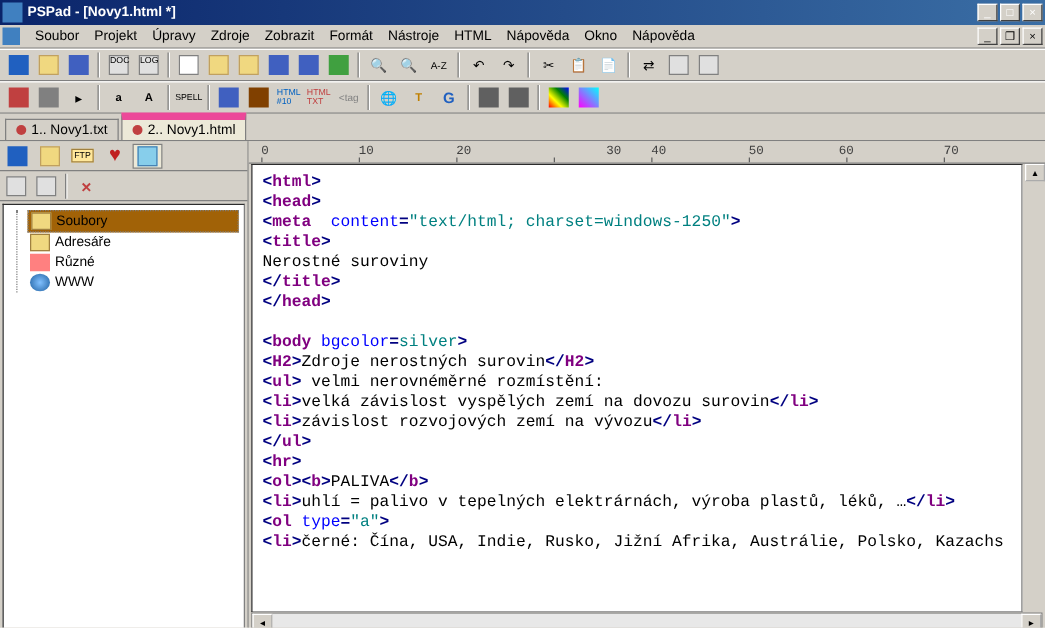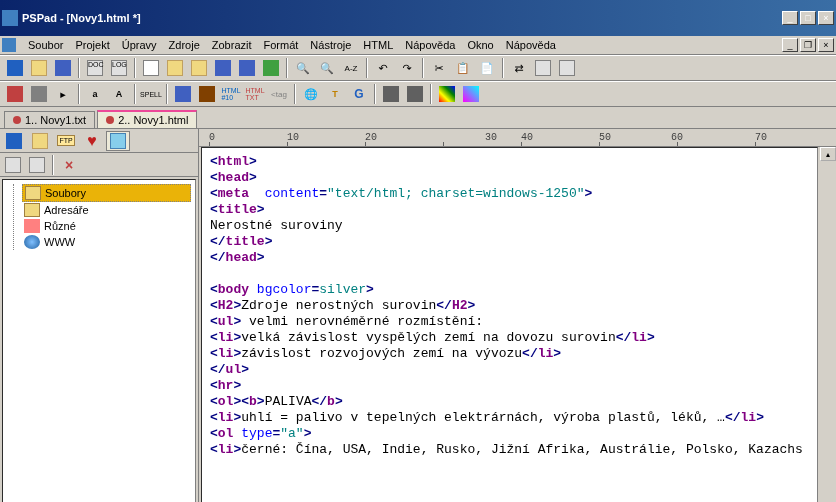--- a/index.html
+++ b/index.html
@@ -1,41 +1,41 @@
 <!DOCTYPE html>
 <html><head>
 <meta charset="utf-8">
 <style>
 * { margin: 0; padding: 0; box-sizing: border-box; }
 body { font-family: Tahoma, sans-serif; font-size: 11px; background: #d4d0c8; width: 836px; height: 502px; overflow: hidden; }
-.titlebar { background: linear-gradient(to right, #0a246a, #3a6ea5); color: white; height: 36px; display: flex; align-items: center; padding: 0 2px; }
+.titlebar { background: linear-gradient(to right, #0a246a, #3a6ea5); color: white; height: 20px; display: flex; align-items: center; padding: 0 2px; }
 .titlebar-icon { width: 16px; height: 16px; background: #4080c0; margin-right: 4px; }
 .titlebar-text { flex: 1; font-weight: bold; font-size: 11px; }
 .titlebar-btns { display: flex; gap: 2px; }
 .titlebar-btn { width: 16px; height: 14px; background: #d4d0c8; border: 1px solid #fff; border-right-color: #404040; border-bottom-color: #404040; font-size: 9px; display: flex; align-items: center; justify-content: center; font-family: Arial; cursor: pointer; }
 .menubar { background: #d4d0c8; height: 19px; display: flex; align-items: center; padding: 0 2px; border-bottom: 1px solid #808080; }
 .menubar-icon { width: 14px; height: 14px; background: #4080c0; margin-right: 6px; }
 .menu-item { padding: 2px 6px; cursor: pointer; }
 .mdi-btns { margin-left: auto; display: flex; gap: 2px; }
 .toolbar { background: #d4d0c8; height: 26px; display: flex; align-items: center; padding: 2px 4px; border-top: 1px solid #fff; border-bottom: 1px solid #808080; gap: 2px; }
 .tb-btn { width: 22px; height: 22px; display: flex; align-items: center; justify-content: center; cursor: pointer; border: 1px solid transparent; }
 .tb-sep { width: 2px; height: 20px; border-left: 1px solid #808080; border-right: 1px solid #fff; margin: 0 2px; }
 .tabs { background: #d4d0c8; height: 22px; display: flex; align-items: flex-end; padding: 0 4px; border-bottom: 1px solid #808080; }
 .tab { background: #d4d0c8; border: 1px solid #808080; border-bottom: none; padding: 2px 8px; margin-right: 2px; display: flex; align-items: center; gap: 4px; cursor: pointer; font-size: 11px; }
-.tab.active { background: #ece9d8; border-top: 2px solid #ec4899; }
+.tab.active { background: #ece9d8; border-top: 6px solid #ec4899; }
 .tab-dot { width: 8px; height: 8px; background: #c04040; border-radius: 50%; }
 .main-area { display: flex; height: 395px; }
 .left-panel { width: 199px; background: #d4d0c8; border-right: 1px solid #808080; display: flex; flex-direction: column; }
 .lp-tabs { height: 24px; display: flex; align-items: center; padding: 2px; gap: 2px; border-bottom: 1px solid #808080; }
 .lp-tab { width: 24px; height: 20px; display: flex; align-items: center; justify-content: center; cursor: pointer; border: 1px solid transparent; }
 .lp-tab.active { border: 1px solid #808080; background: #ece9d8; }
 .lp-toolbar { height: 24px; display: flex; align-items: center; padding: 2px; gap: 2px; border-bottom: 1px solid #808080; }
 .tree { flex: 1; background: white; border: 1px inset #808080; margin: 2px; padding: 4px; overflow: auto; }
 .tree-item { display: flex; align-items: center; gap: 4px; padding: 1px 2px; cursor: pointer; }
-.tree-item.selected { background: #eab308; border: 1px dotted #808080; }
+.tree-item.selected { background: #a16207; border: 1px dotted #808080; }
 .tree-icon { width: 16px; height: 14px; display: inline-block; }
 .ic-folder { background: #f0d880; border: 1px solid #a08040; }
 .ic-globe { background: radial-gradient(circle, #80c0ff, #2060a0); border-radius: 50%; }
 .ic-misc { background: #ff8080; }
 .editor-area { flex: 1; display: flex; flex-direction: column; background: #d4d0c8; }
 .ruler { height: 18px; background: #d4d0c8; border-bottom: 1px solid #808080; font-size: 10px; display: flex; align-items: center; padding-left: 10px; overflow: hidden; font-family: 'Courier New', monospace; color: #404040; position: relative; }
 .ruler-mark { position: absolute; }
 .editor { flex: 1; background: white; border: 1px inset #808080; margin: 0 2px; font-family: 'Courier New', monospace; font-size: 13px; line-height: 16px; padding: 6px 8px; overflow: auto; white-space: pre; }
 .scrollbar-h { height: 16px; background: #d4d0c8; border: 1px solid #808080; margin: 0 2px 2px 2px; display: flex; }
 .sb-btn { width: 16px; height: 14px; background: #d4d0c8; border: 1px outset #fff; cursor: pointer; display: flex; align-items: center; justify-content: center; font-size: 8px; }

